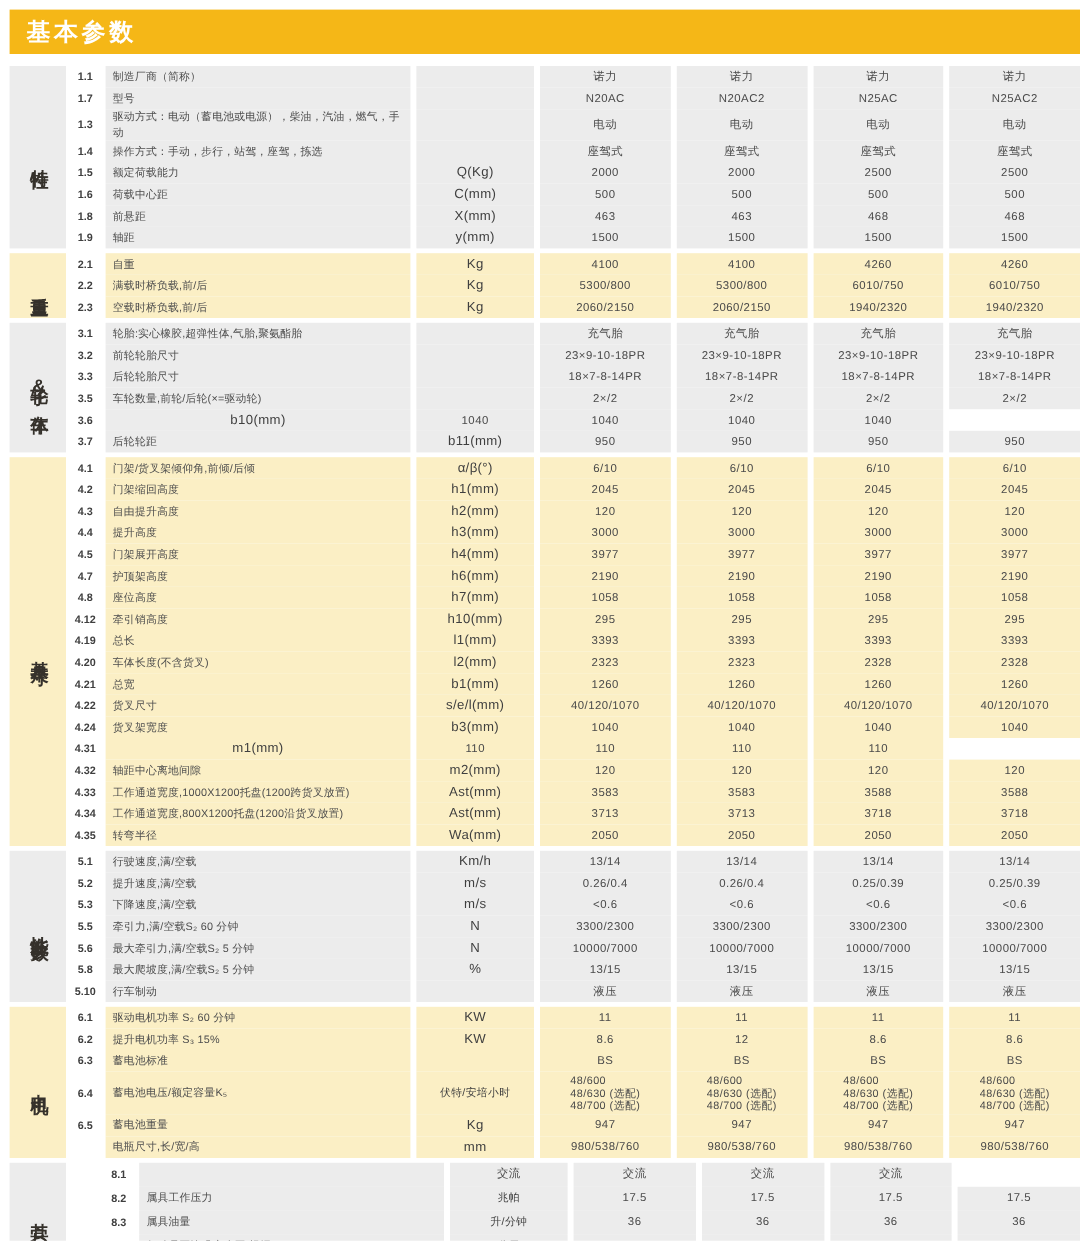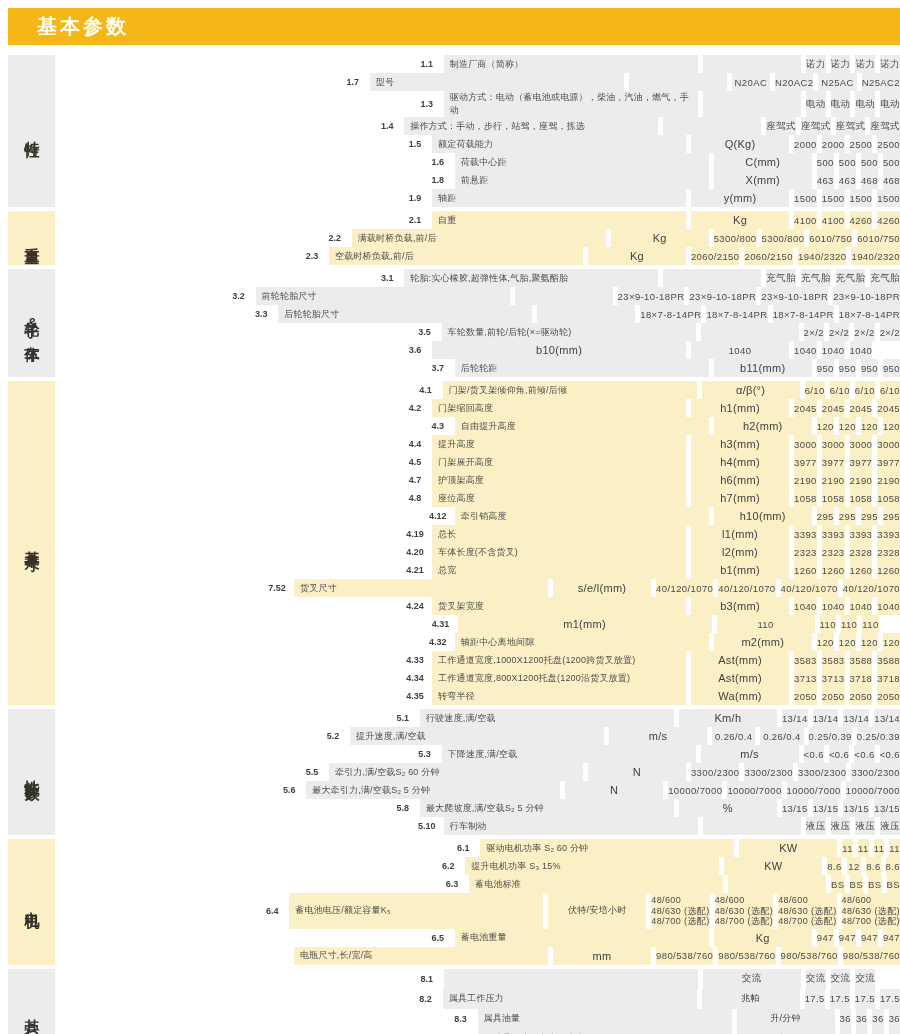--- a/index.html
+++ b/index.html
@@ -6,34 +6,34 @@
   html,body { background:#fff; }
   body {
     width:900px; height:1034px; position:relative; overflow:hidden;
     font-family:"Liberation Sans","DejaVu Sans",sans-serif;
     -webkit-font-smoothing:antialiased;
   }
   .page { position:absolute; left:8px; top:8px; width:892px; }
 
   .title-bar {
     height:37px; background:#F5B717; color:#fff;
-    display:flex; align-items:center; padding-left:29px;
+    display:flex; align-items:center; padding-left:14px;
     font-size:20px; font-weight:bold; letter-spacing:3px;
   }
 
   .table { margin-top:10px; }
 
   .section { display:flex; gap:4px; margin-bottom:4px; }
   .cat {
     width:47px; flex:0 0 47px;
     display:flex; align-items:center; justify-content:center;
     writing-mode:vertical-rl; text-orientation:upright;
     font-size:15px; font-weight:bold; color:#35312b; letter-spacing:2px;
   }
-  .rows { flex:1; display:flex; flex-direction:column;align-items:flex-end; }
+  .rows { flex:1; display:flex; flex-direction:column; }
 
   .row {
     display:grid;
     grid-template-columns:24px 254px 98px 1fr 1fr 1fr 1fr;
     column-gap:5px;
     min-height:18px;
   }
   .cell { display:flex; align-items:center; color:#4d4d4d; }
   .num  { background:#fff; justify-content:center; font-size:9px; color:#3f3f3f; font-weight:bold; }
   .desc { padding-left:6px; font-size:9px; letter-spacing:0.2px; }
@@ -318,21 +318,21 @@
           <div class="row">
             <div class="cell num">4.21</div>
             <div class="cell desc">总宽</div>
             <div class="cell sym">b1(mm)</div>
             <div class="cell val">1260</div>
             <div class="cell val">1260</div>
             <div class="cell val">1260</div>
             <div class="cell val">1260</div>
           </div>
           <div class="row">
-            <div class="cell num">7.52</div>
+            <div class="cell num">4.22</div>
             <div class="cell desc">货叉尺寸</div>
             <div class="cell sym">s/e/l(mm)</div>
             <div class="cell val">40/120/1070</div>
             <div class="cell val">40/120/1070</div>
             <div class="cell val">40/120/1070</div>
             <div class="cell val">40/120/1070</div>
           </div>
           <div class="row">
             <div class="cell num">4.24</div>
             <div class="cell desc">货叉架宽度</div>

